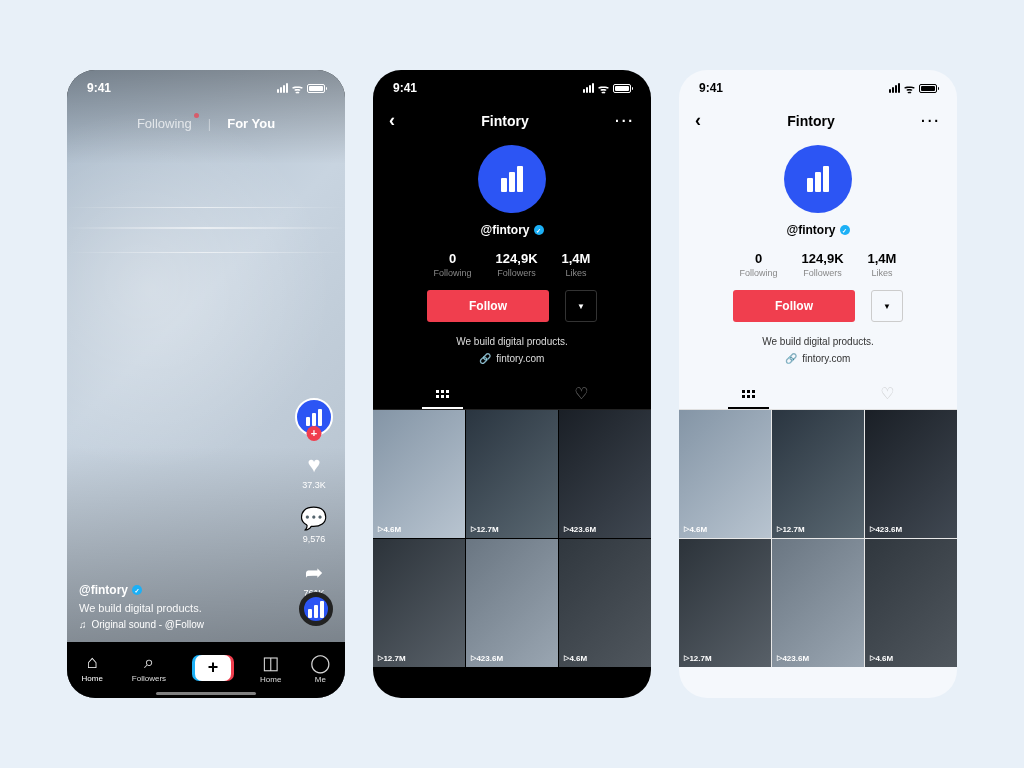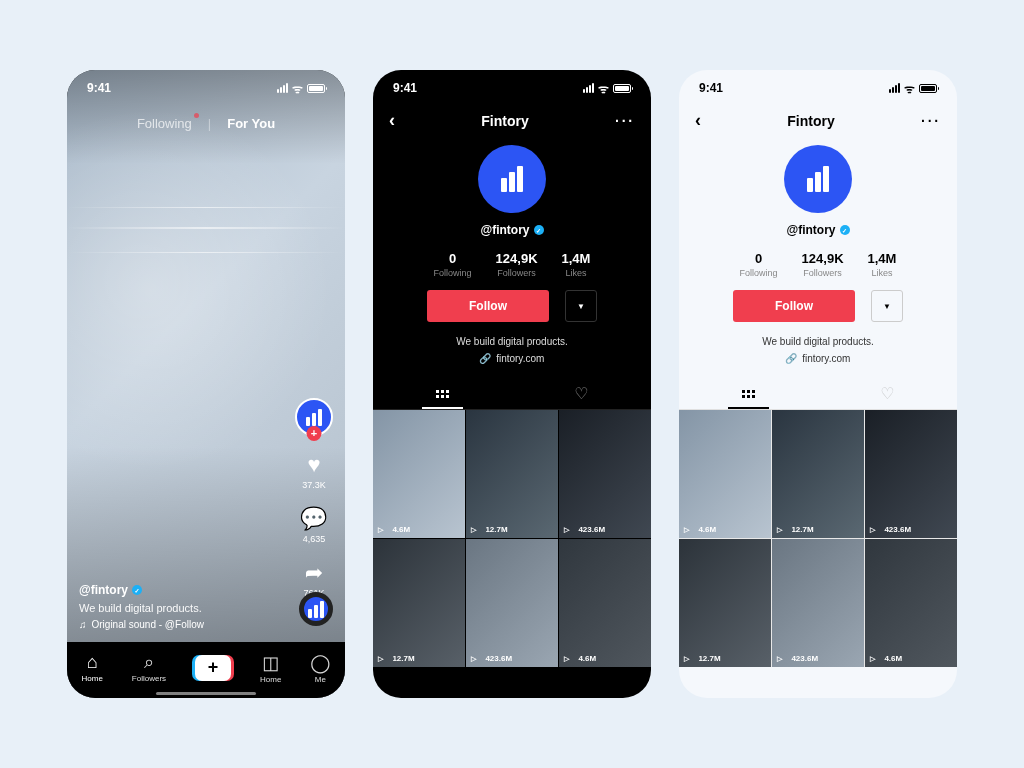--- a/index.html
+++ b/index.html
@@ -74,21 +74,21 @@
 .tab.active::after{content:'';position:absolute;bottom:0;left:35%;right:35%;height:2px;background:#fff}
 .phone.light .tab.active::after{background:#000}
 .grid{display:grid;grid-template-columns:repeat(3,1fr);gap:1px;background:#000}
 .phone.light .grid{background:#e8e8e8}
 .tile{aspect-ratio:.72;position:relative;background:linear-gradient(135deg,#8495a6,#b8c4d0)}
 .tile:nth-child(2){background:linear-gradient(135deg,#2a3540,#5a6872)}
 .tile:nth-child(3){background:linear-gradient(135deg,#1a1f26,#404852)}
 .tile:nth-child(4){background:linear-gradient(135deg,#2c333a,#586068)}
 .tile:nth-child(5){background:linear-gradient(135deg,#6a7682,#9aa6b2)}
 .tile:nth-child(6){background:linear-gradient(135deg,#30373e,#50575e)}
-.tile-views{position:absolute;bottom:4px;left:5px;color:#fff;font-size:8px;font-weight:600;display:flex;align-items:flex-end;gap:9px}
+.tile-views{position:absolute;bottom:4px;left:5px;color:#fff;font-size:8px;font-weight:600;display:flex;align-items:flex-start;gap:0}
 .play{font-size:7px}
 .logo-bars{display:flex;gap:2px;align-items:flex-end}
 .logo-bars span{width:4px;background:#fff;border-radius:1px}
 .logo-bars span:nth-child(1){height:9px}.logo-bars span:nth-child(2){height:13px}.logo-bars span:nth-child(3){height:17px}
 .logo-bars.lg span{width:6px}
 .logo-bars.lg span:nth-child(1){height:14px}.logo-bars.lg span:nth-child(2){height:20px}.logo-bars.lg span:nth-child(3){height:26px}
 .grid-icon{display:grid;grid-template-columns:repeat(3,3px);gap:2px}
 .grid-icon span{height:3px;background:currentColor}
 .phone:nth-child(1) .status-bar{position:absolute;top:0;left:0;right:0}
 </style>
@@ -125,21 +125,21 @@
           <span></span>
           <span></span>
         </div>
       </div>
     <div class="rail-item">
         <span class="rail-icon">♥</span>
         <span>37.3K</span>
       </div>
     <div class="rail-item">
         <span class="rail-icon">💬</span>
-        <span>4,635</span>
+        <span>9,576</span>
       </div>
     <div class="rail-item">
         <span class="rail-icon">➦</span>
         <span>761K</span>
       </div>
   </div>
   <div class="spinning">
       <div class="logo-bars">
         <span></span>
         <span></span>

